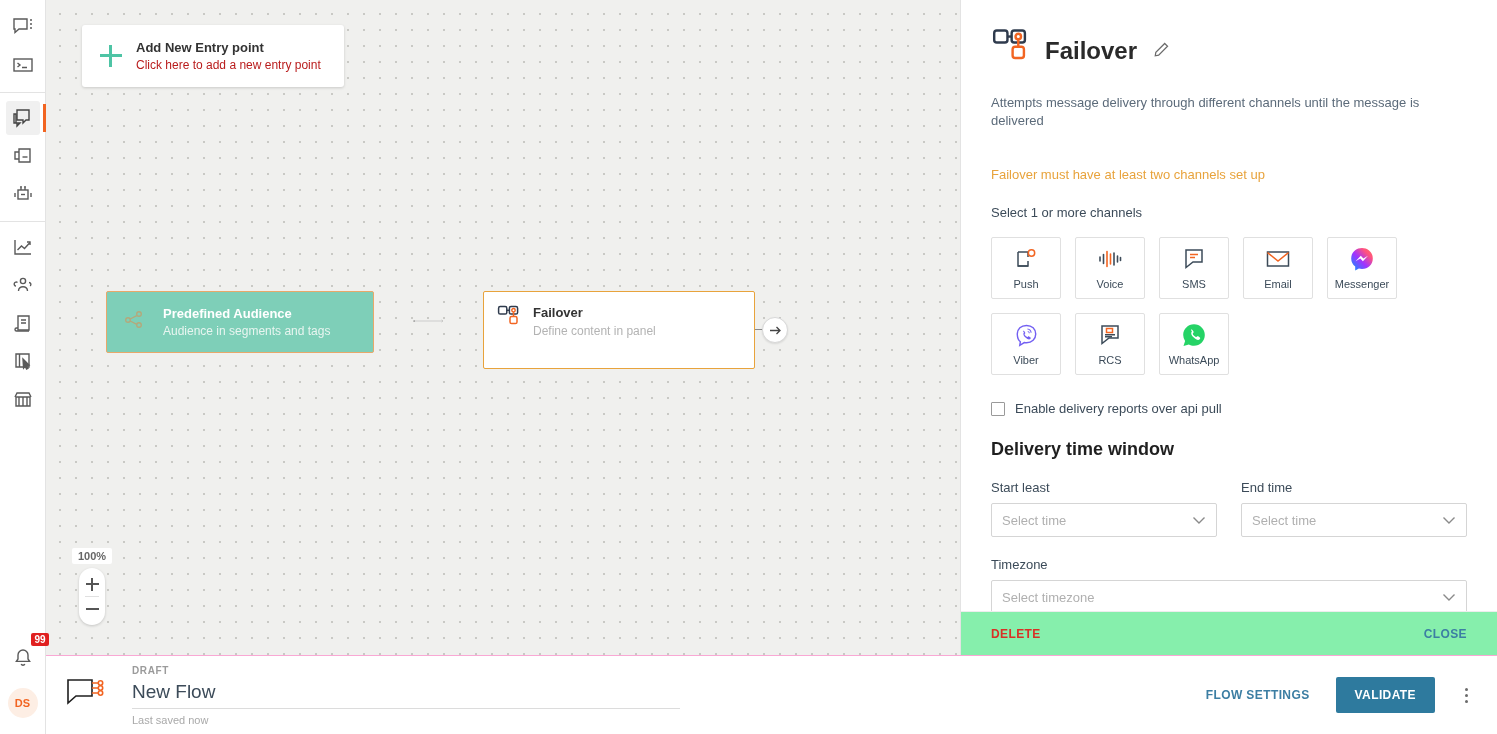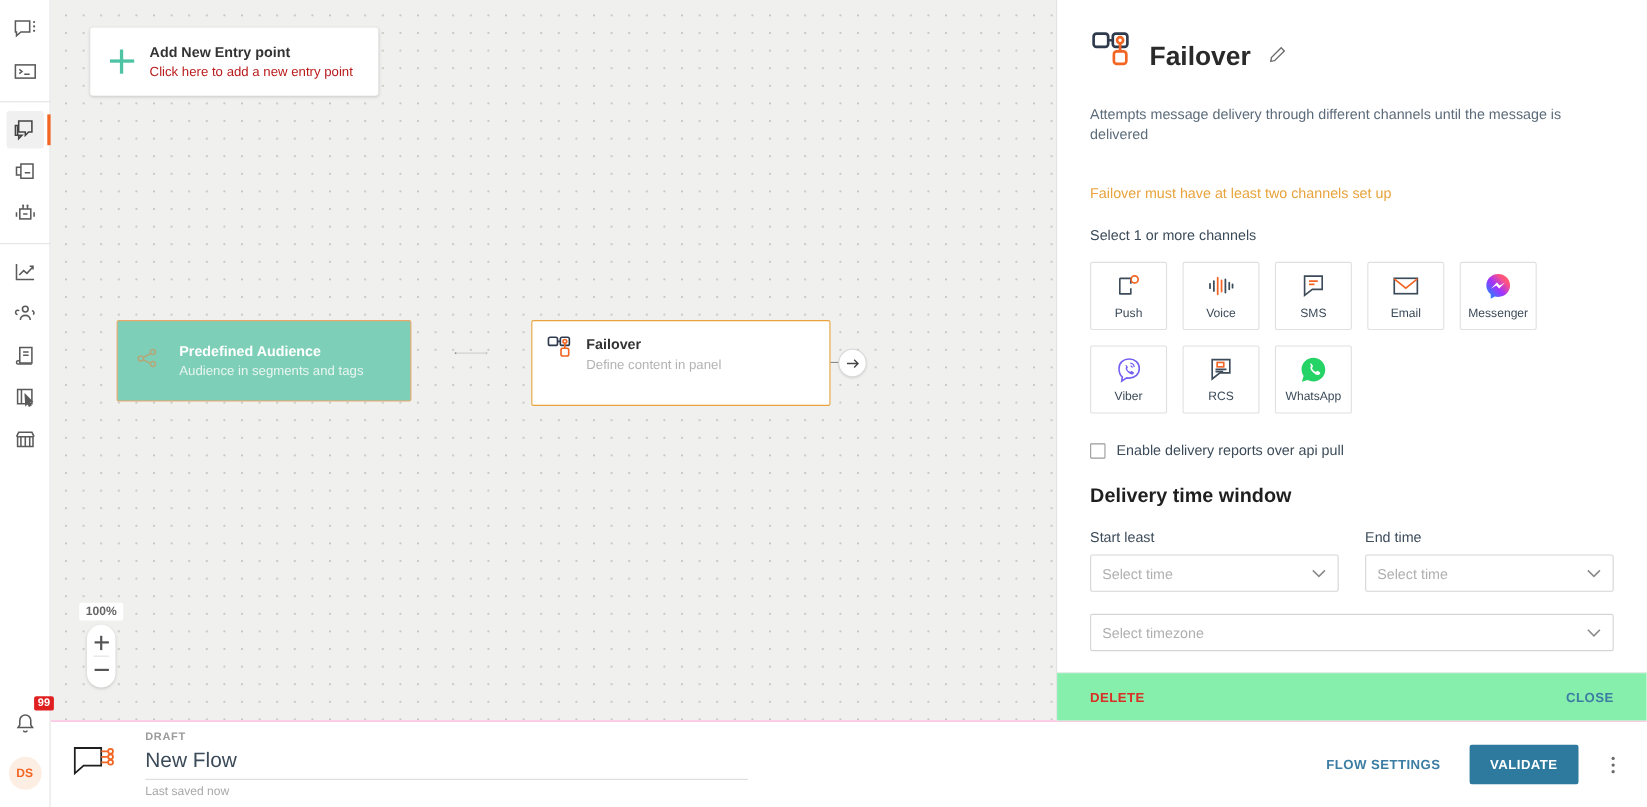--- a/index.html
+++ b/index.html
@@ -67,21 +67,21 @@
   .plus-ico::before { left: 11px; top: 2px; width: 3px; height: 22px; }
   .plus-ico::after { top: 11px; left: 2px; height: 3px; width: 22px; }
   .entry-title { font-size: 13px; font-weight: bold; color: #333; line-height: 16px; }
   .entry-sub { font-size: 12px; color: #b91c1c; line-height: 16px; margin-top: 1px; }
 
   .node {
     position: absolute; border-radius: 2px;
     display: flex; align-items: center; cursor: pointer;
   }
   .node-audience {
-    left: 60px; top: 291px; width: 268px; height: 74px;
+    left: 60px; top: 291px; width: 268px; height: 62px;
     background: #7ecfb8; border: 1px solid #e8a86a;
   }
   .node-audience .aud-ico { width: 26px; margin-left: 16px; flex: 0 0 26px; opacity: .55; }
   .node-audience .ntext { margin-left: 14px; }
   .node-audience .ntitle { font-size: 13px; font-weight: bold; color: #fff; line-height: 16px; }
   .node-audience .nsub { font-size: 12px; color: #e8f5f0; line-height: 16px; margin-top: 1px; }
 
   .node-failover {
     left: 437px; top: 291px; width: 272px; height: 78px;
     background: #fff; border: 1px solid #e8a33c;
@@ -555,20 +555,21 @@
                 <svg width="14" height="9" viewBox="0 0 14 9" fill="none" stroke="#8a8a8a" stroke-width="1.4">
                   <path d="M1.5 1.5L7 7l5.5-5.5"></path>
                 </svg>
               </span>
             </div>
           </div>
         </div>
 
         <div class="field-row">
           <div class="field wide">
+            <div class="field-label">Timezone</div>
             <div class="select">
               <span>Select timezone</span>
               <span class="chev">
                 <svg width="14" height="9" viewBox="0 0 14 9" fill="none" stroke="#8a8a8a" stroke-width="1.4">
                   <path d="M1.5 1.5L7 7l5.5-5.5"></path>
                 </svg>
               </span>
             </div>
           </div>
         </div>

